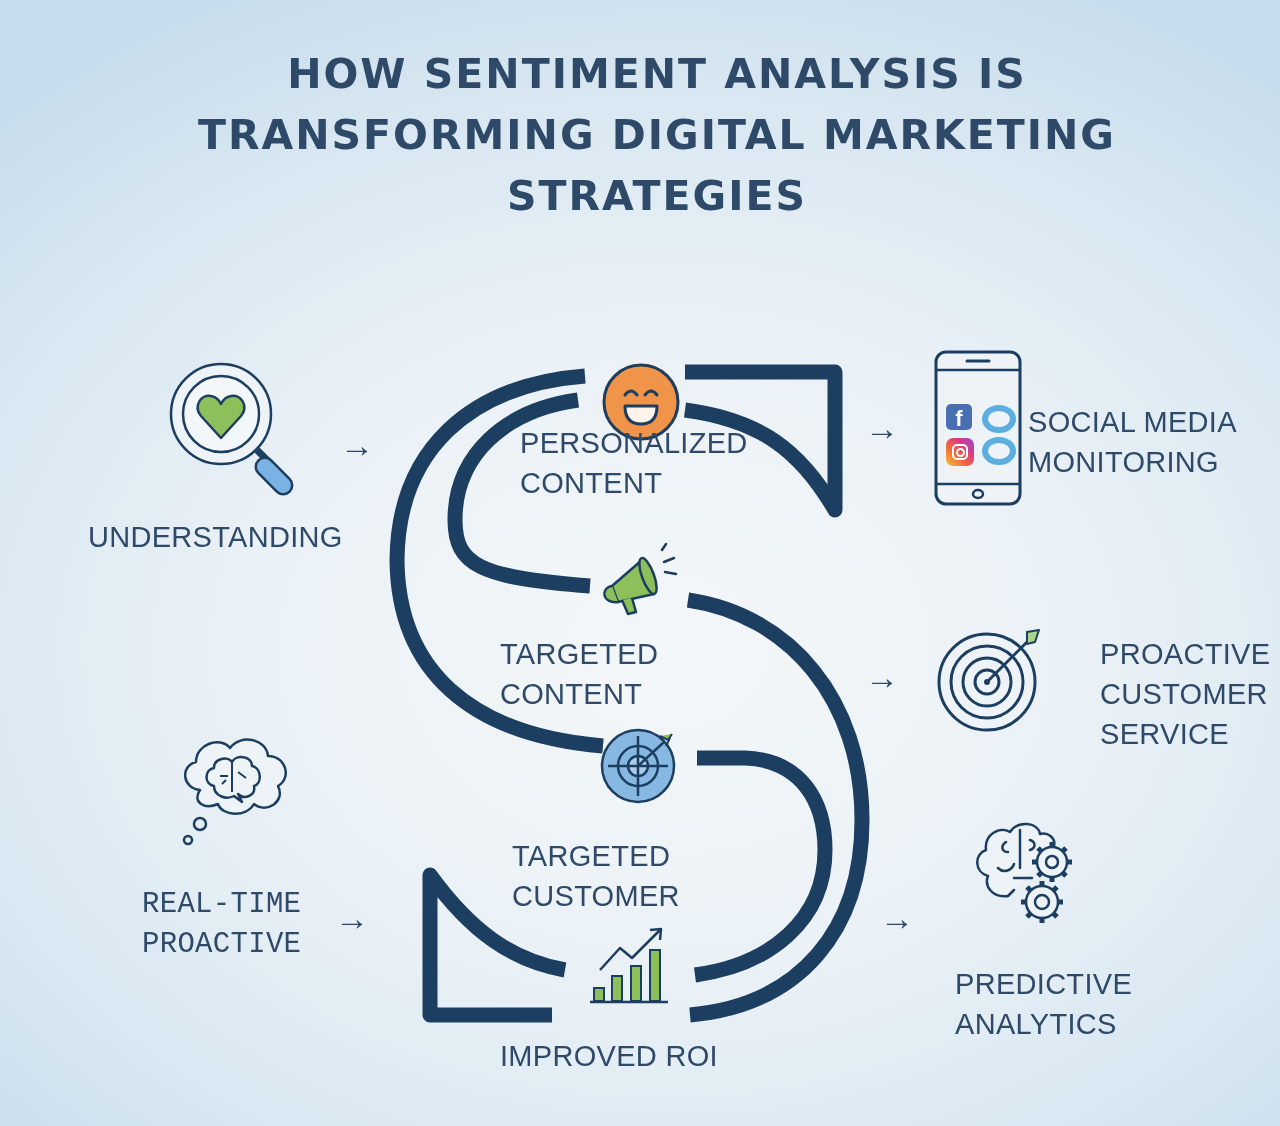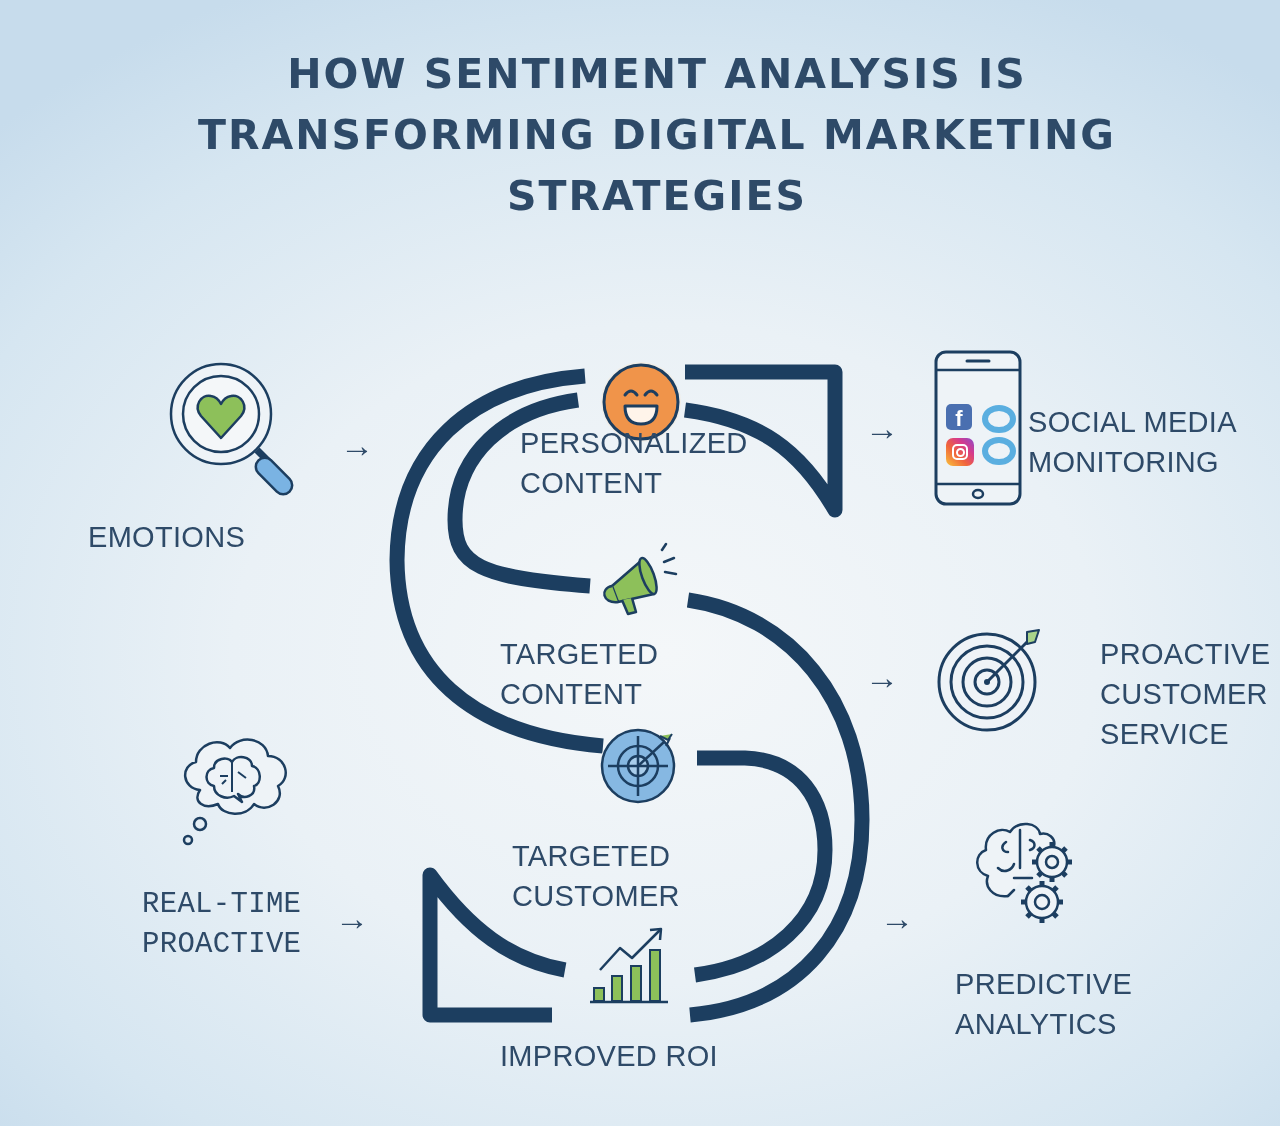--- a/index.html
+++ b/index.html
@@ -107,21 +107,21 @@
 </div>
 
 <svg class="icon" style="left:165px;top:360px" width="142" height="140" viewBox="0 0 142 140">
   <circle cx="56" cy="54" r="50" fill="#eef3f7" stroke="#1c3e60" stroke-width="2.5"></circle>
   <circle cx="56" cy="54" r="38" fill="#f4f7f9" stroke="#1c3e60" stroke-width="2.5"></circle>
   <path d="M56 78 L36 56 C 28 46, 36 34, 46 36 C 52 37, 55 42, 56 44 C 57 42, 60 37, 66 36 C 76 34, 84 46, 76 56 Z" fill="#8dc05a" stroke="#1c3e60" stroke-width="2.5" stroke-linejoin="round"></path>
   <path d="M92 90 L104 102" stroke="#1c3e60" stroke-width="7"></path>
   <rect x="100" y="94" width="18" height="44" rx="9" transform="rotate(-45 109 116)" fill="#7ab3e3" stroke="#1c3e60" stroke-width="2.5"></rect>
 </svg>
 <div class="label center" style="left:88px;top:517px;width:282px;">
-  <div>EMOTIONS</div>
+  <div>UNDERSTANDING</div>
 </div>
 <div class="label arrow" style="left:340px;top:425px;font-size:34px;">→</div>
 
 <svg class="icon" style="left:170px;top:730px" width="130" height="130" viewBox="0 0 130 130">
   <path d="M30 60 C 12 58, 10 36, 26 32 C 26 14, 50 6, 60 18 C 70 4, 96 8, 98 26 C 116 26, 122 48, 108 56 C 116 72, 96 84, 84 74 C 76 88, 52 86, 48 74 C 34 80, 22 72, 30 60 Z" fill="#eef3f7" stroke="#1c3e60" stroke-width="2.5" stroke-linejoin="round"></path>
   <path d="M44 56 C 34 54, 34 40, 44 38 C 44 28, 58 26, 62 32 C 66 24, 82 26, 82 36 C 92 38, 92 54, 84 56 C 86 66, 74 70, 68 64 L 72 72 L 64 66 C 56 70, 44 66, 44 56 Z" fill="none" stroke="#1c3e60" stroke-width="2.5" stroke-linejoin="round"></path>
   <path d="M62 32 L62 62 M50 46 L58 46 M68 42 L76 48 M52 54 L56 50" stroke="#1c3e60" stroke-width="2" fill="none"></path>
   <circle cx="30" cy="94" r="6" fill="none" stroke="#1c3e60" stroke-width="2.5"></circle>
   <circle cx="18" cy="110" r="4" fill="none" stroke="#1c3e60" stroke-width="2.5"></circle>
 </svg>

